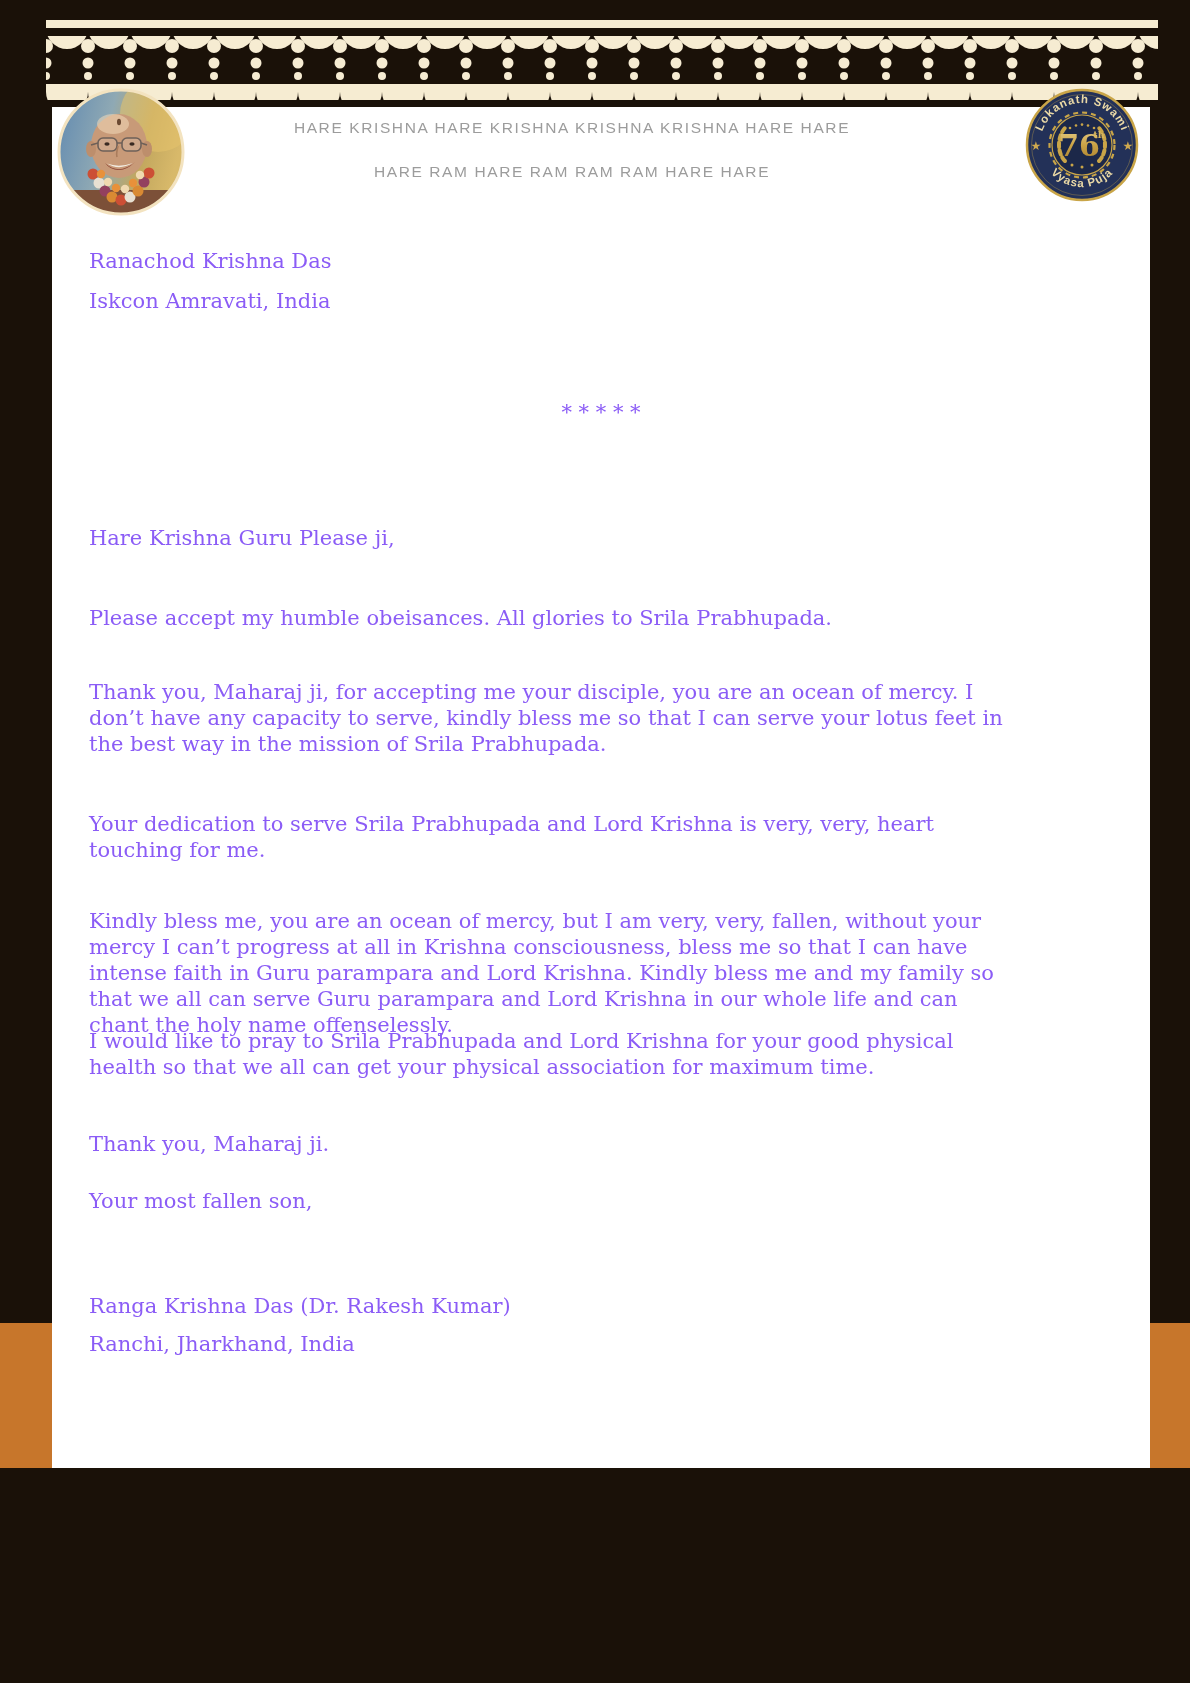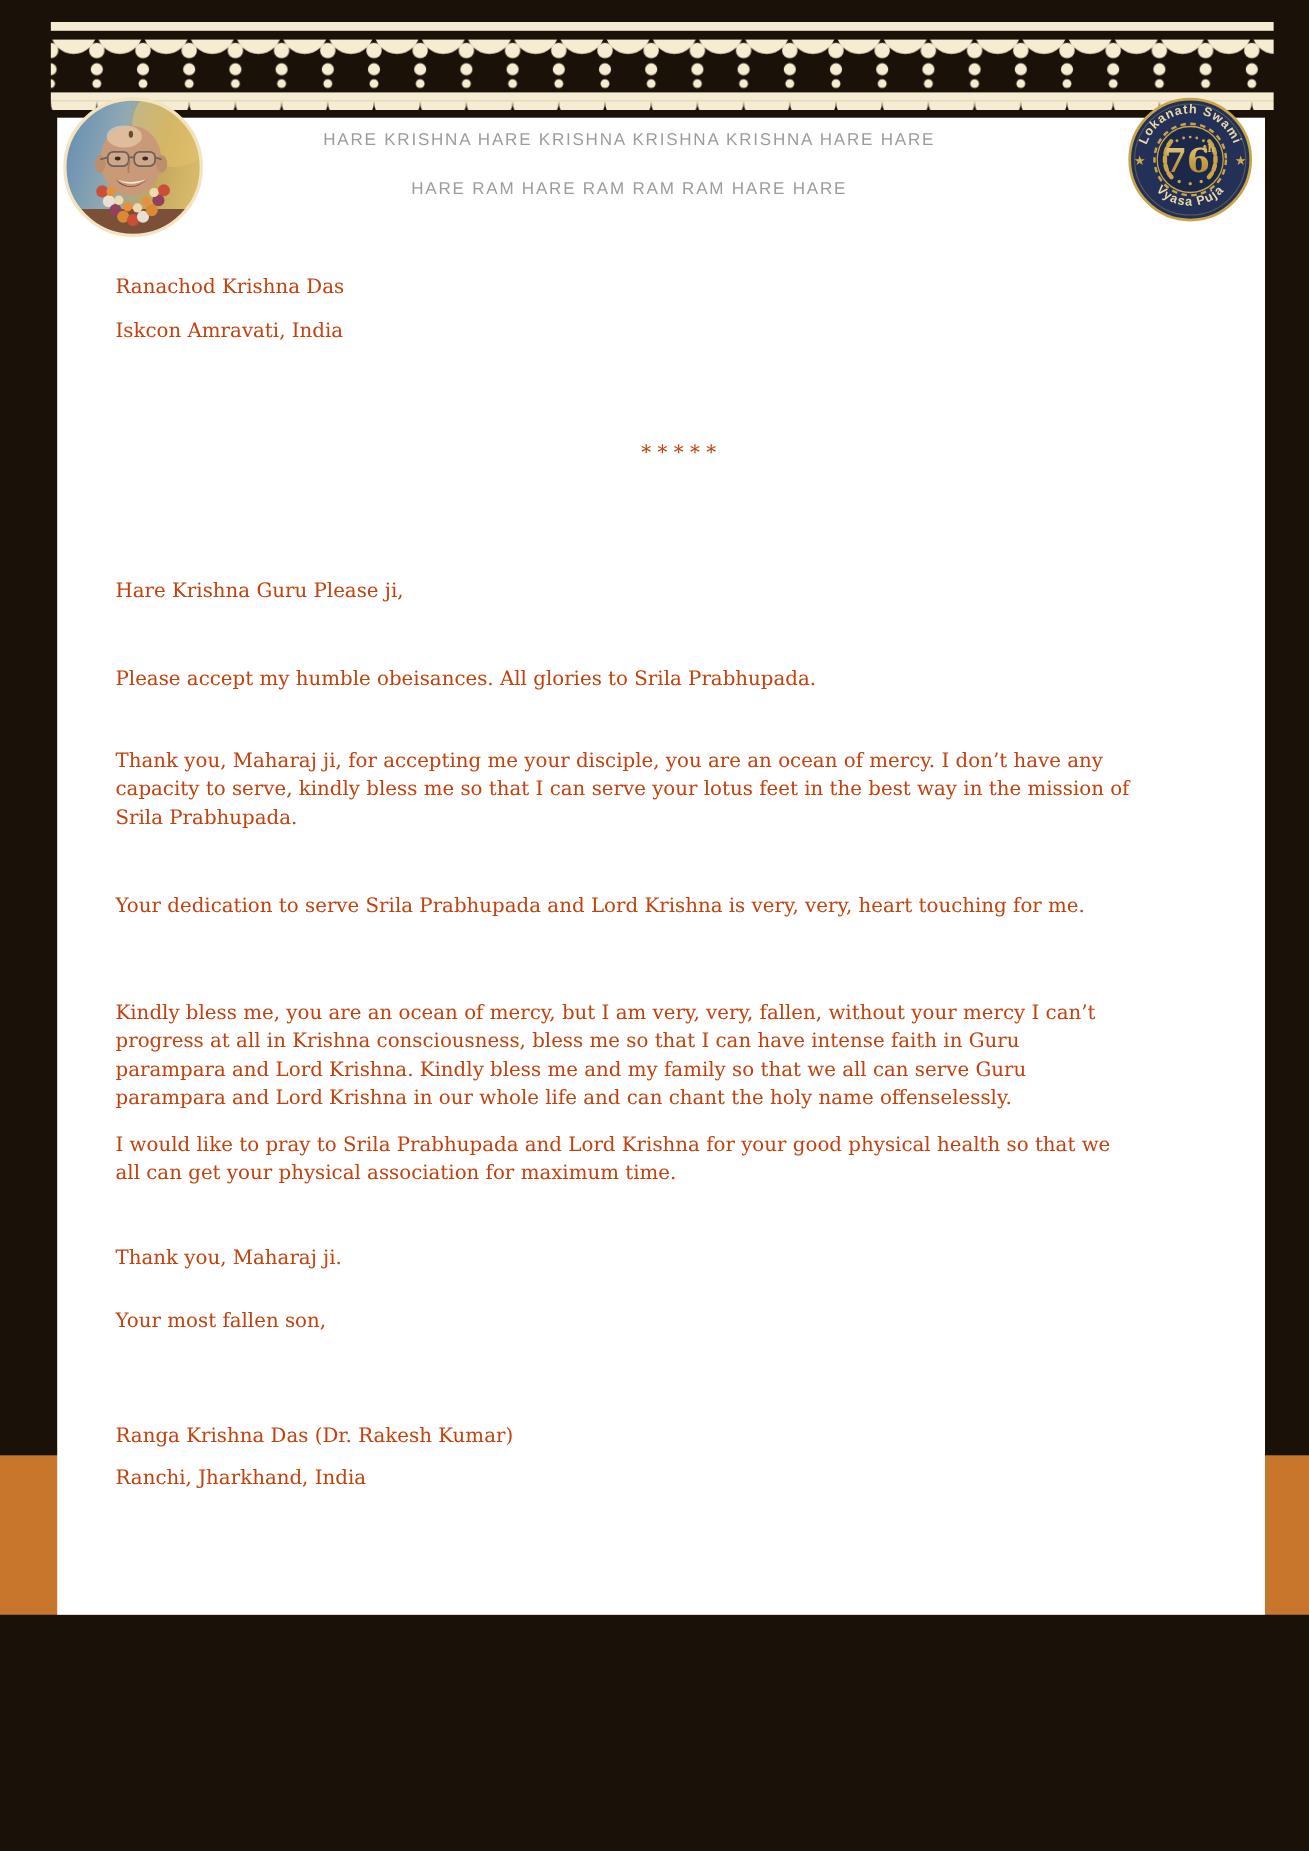--- a/index.html
+++ b/index.html
@@ -11,22 +11,22 @@
       radial-gradient(circle 260px at 1190px 0px, rgba(20,8,0,.55), rgba(0,0,0,0) 70%),
       radial-gradient(ellipse 560px 110px at 460px 70px, rgba(205,143,34,.95), rgba(205,143,34,0) 72%),
       radial-gradient(ellipse 420px 100px at 930px 85px, rgba(178,116,26,.6), rgba(178,116,26,0) 75%),
       repeating-linear-gradient(104deg, rgba(255,198,92,.05) 0 3px, rgba(0,0,0,.05) 3px 8px),
       linear-gradient(#170e05 0%,#271707 7%,#362009 20%,#44290e 38%,#513112 55%,#64three 0%,#653a13 70%,#8a5016 85%,#ab6420 96%,#bd6f26 100%);
   }
   .bg-orange{position:absolute;left:0;top:1323px;width:1190px;height:360px;background:#c7762b;}
   .page{position:absolute;left:52px;top:107px;width:1098px;height:1451px;background:#ffffff;}
   .mantra{position:absolute;left:8px;width:1024px;text-align:center;color:#9c9c9c;
     font-size:15.5px;line-height:18px;letter-spacing:1.6px;font-family:"Liberation Sans",sans-serif;}
-  .tl{position:absolute;left:37px;color:#c2410c;font-family:"DejaVu Serif","Liberation Serif",serif;
-    font-size:18px;line-height:26px;margin-left:16px;}
+  .tl{position:absolute;left:37px;color:#8b5cf6;font-family:"DejaVu Serif","Liberation Serif",serif;
+    font-size:21px;line-height:26px;}
   .para{width:926px;}
   .centerline{left:0;width:100%;text-align:center;}
   .pagenum{position:absolute;left:0;width:100%;color:#1c1c1c;
     font-family:"DejaVu Sans","Liberation Sans",sans-serif;font-size:21px;line-height:28px;}
   .vol{position:absolute;right:56px;color:#3a3530;font-family:"Liberation Serif",serif;
     font-size:16px;line-height:22px;letter-spacing:.5px;}
   svg{display:block;}
   .abs{position:absolute;}
 </style>
 </head>

